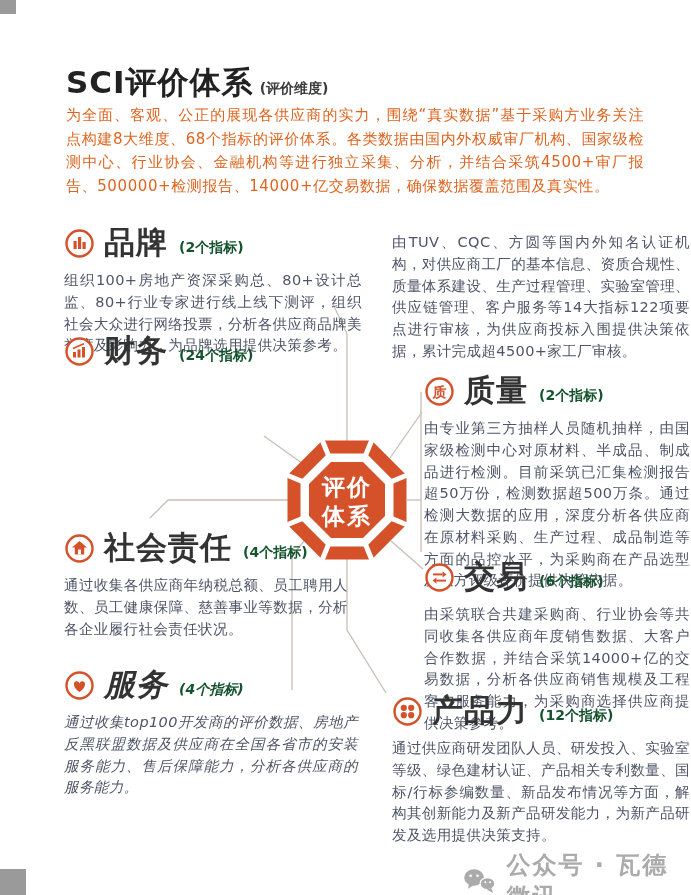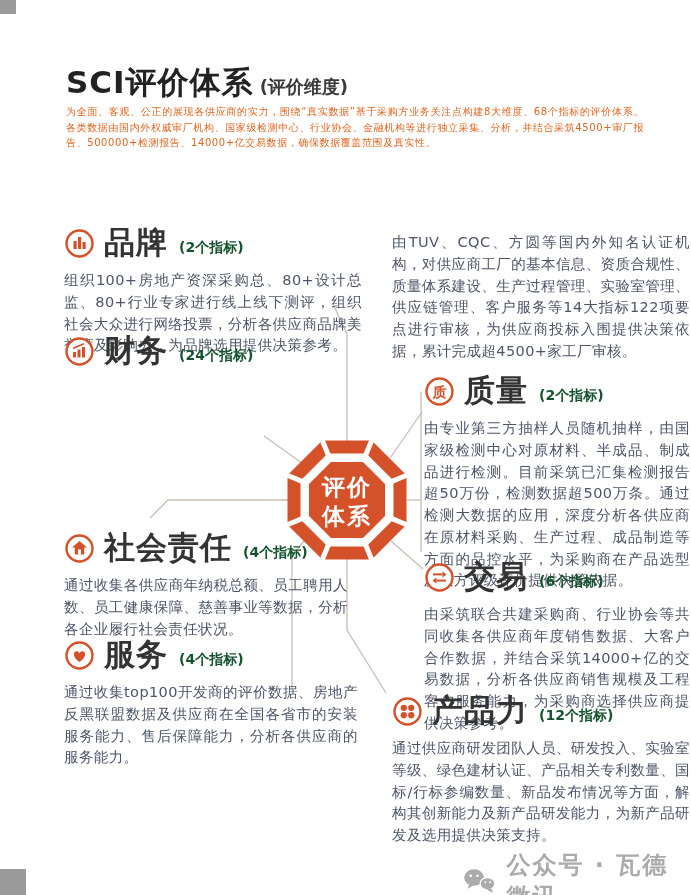--- a/index.html
+++ b/index.html
@@ -14,38 +14,38 @@
   html,body{background:#fff;}
   body{font-family:"DejaVu Sans","Liberation Sans",sans-serif;}
   .page{position:relative;width:691px;height:895px;background:#ffffff;overflow:hidden;}
 
   .corner-block{position:absolute;background:#9a9a9a;}
   .corner-tl{left:0;top:0;width:16px;height:14px;}
   .corner-bl{left:0;top:869px;width:26px;height:26px;}
 
   .header{position:absolute;left:66px;top:62px;display:flex;align-items:baseline;gap:6px;}
   .page-title{font-size:31px;font-weight:800;color:#222;letter-spacing:1px;}
-  .title-suffix{font-size:18px;font-weight:600;color:#3b3b3b;}
+  .title-suffix{font-size:14px;font-weight:600;color:#3b3b3b;}
 
   .intro{position:absolute;left:66px;top:104px;width:578px;
-    font-size:10px;line-height:1.57;font-weight:500;letter-spacing:0.6px;
+    font-size:15px;line-height:1.57;font-weight:500;letter-spacing:0.6px;
     color:var(--intro-text);text-align:justify;}
 
   .section{position:absolute;z-index:2;}
   .sec-head{display:flex;align-items:center;gap:9px;}
   .sec-icon{width:31px;height:31px;flex:0 0 auto;}
   .sec-title{font-size:31px;font-weight:800;color:var(--heading-text);letter-spacing:1px;}
   .sec-count{font-size:14px;font-weight:700;color:#14532d;margin-left:2px;padding-top:9px;}
   .sec-desc{margin-top:6px;font-size:14.5px;line-height:1.5;letter-spacing:0.4px;
     color:var(--body-text);text-align:justify;}
 
   .sec-brand{left:64px;top:222px;width:298px;}
   .sec-finance{left:64px;top:330px;width:302px;}
   .sec-social{left:64px;top:527px;width:284px;}
-  .sec-service{left:64px;top:634px;width:294px;}
+  .sec-service{left:64px;top:664px;width:294px;font-style:italic;}
   .sec-factory{left:392px;top:226px;width:300px;width:298px;}
   .sec-quality{left:424px;top:370px;width:266px;}
   .sec-transaction{left:424px;top:556px;width:266px;}
   .sec-product{left:392px;top:690px;width:298px;}
 
   .diagram-svg{position:absolute;left:0;top:0;z-index:1;}
   .connector{stroke:var(--connector);stroke-width:1.3;fill:none;}
   .oct-ring{fill:none;stroke:var(--primary);stroke-width:13;}
   .oct-gap{stroke:#ffffff;stroke-width:5;}
   .oct-core{fill:var(--primary);}

